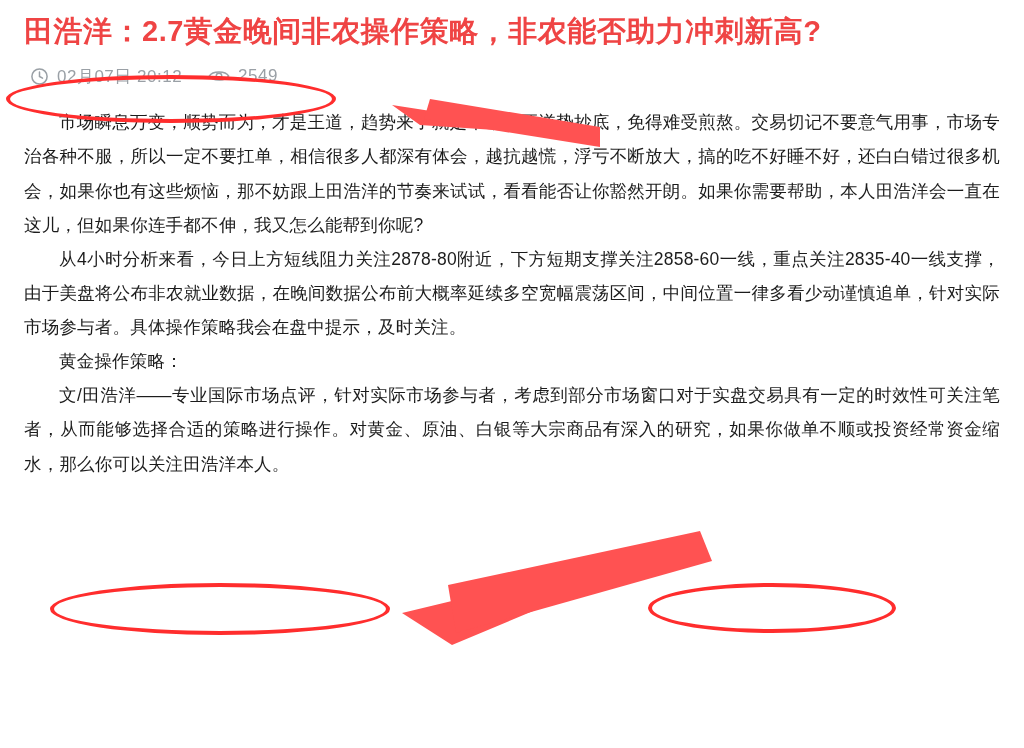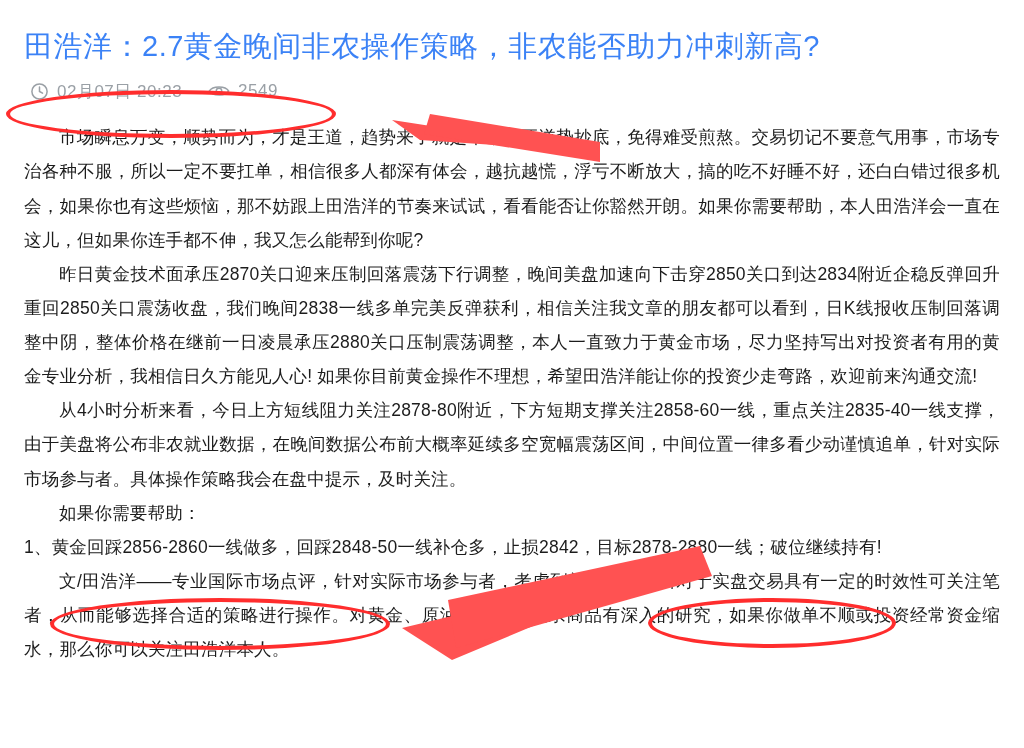--- a/index.html
+++ b/index.html
@@ -17,25 +17,25 @@
   }
   .page {
     position: relative;
     width: 1024px;
     height: 748px;
     box-sizing: border-box;
     padding: 0 14px;
   }
   .article-title {
     font-size: 29px;
-    font-weight: normal;
+    font-weight: bold;
     line-height: 1.25;
     letter-spacing: 0.5px;
-    color: #3b82f6;
-    margin: 28px 0 0 10px;
+    color: #ef4444;
+    margin: 13px 0 0 10px;
     white-space: nowrap;
   }
   .meta-row {
     display: flex;
     align-items: center;
     gap: 26px;
     margin: 14px 0 0 16px;
     color: #9aa0a6;
     font-size: 17px;
     height: 26px;
@@ -99,39 +99,37 @@
   <h1 class="article-title">田浩洋：2.7黄金晚间非农操作策略，非农能否助力冲刺新高?</h1>
 
   <div class="meta-row">
     <div class="meta-item">
       <span>
         <svg width="19" height="19" viewBox="0 0 20 20">
           <circle cx="10" cy="10" r="8" fill="none" stroke="#9aa0a6" stroke-width="1.6"></circle>
           <path d="M10 5.4 V10 L13.2 11.8" fill="none" stroke="#9aa0a6" stroke-width="1.6" stroke-linecap="round"></path>
         </svg>
       </span>
-      <span class="meta-text">02月07日 20:23</span>
+      <span class="meta-text">02月07日 20:12</span>
     </div>
     <div class="meta-item">
       <span>
         <svg width="22" height="16" viewBox="0 0 24 16">
           <path d="M1.5 8 C5 2.2, 19 2.2, 22.5 8 C19 13.8, 5 13.8, 1.5 8 Z" fill="none" stroke="#9aa0a6" stroke-width="1.6"></path>
           <circle cx="12" cy="8" r="3" fill="none" stroke="#9aa0a6" stroke-width="1.6"></circle>
         </svg>
       </span>
       <span class="meta-text">2549</span>
     </div>
   </div>
 
   <div class="body-text">
     <p class="para">市场瞬息万变，顺势而为，才是王道，趋势来了就是干，不要逆势抄底，免得难受煎熬。交易切记不要意气用事，市场专治各种不服，所以一定不要扛单，相信很多人都深有体会，越抗越慌，浮亏不断放大，搞的吃不好睡不好，还白白错过很多机会，如果你也有这些烦恼，那不妨跟上田浩洋的节奏来试试，看看能否让你豁然开朗。如果你需要帮助，本人田浩洋会一直在这儿，但如果你连手都不伸，我又怎么能帮到你呢?</p>
-    <p class="para">昨日黄金技术面承压2870关口迎来压制回落震荡下行调整，晚间美盘加速向下击穿2850关口到达2834附近企稳反弹回升重回2850关口震荡收盘，我们晚间2838一线多单完美反弹获利，相信关注我文章的朋友都可以看到，日K线报收压制回落调整中阴，整体价格在继前一日凌晨承压2880关口压制震荡调整，本人一直致力于黄金市场，尽力坚持写出对投资者有用的黄金专业分析，我相信日久方能见人心! 如果你目前黄金操作不理想，希望田浩洋能让你的投资少走弯路，欢迎前来沟通交流!</p>
     <p class="para">从4小时分析来看，今日上方短线阻力关注2878-80附近，下方短期支撑关注2858-60一线，重点关注2835-40一线支撑，由于美盘将公布非农就业数据，在晚间数据公布前大概率延续多空宽幅震荡区间，中间位置一律多看少动谨慎追单，针对实际市场参与者。具体操作策略我会在盘中提示，及时关注。</p>
-    <p class="para">如果你需要帮助：</p>
-    <p class="para no-indent">1、黄金回踩2856-2860一线做多，回踩2848-50一线补仓多，止损2842，目标2878-2880一线；破位继续持有!</p>
+    <p class="para">黄金操作策略：</p>
     <p class="para">文/田浩洋——专业国际市场点评，针对实际市场参与者，考虑到部分市场窗口对于实盘交易具有一定的时效性可关注笔者，从而能够选择合适的策略进行操作。对黄金、原油、白银等大宗商品有深入的研究，如果你做单不顺或投资经常资金缩水，那么你可以关注田浩洋本人。</p>
   </div>
 
   <div class="overlay">
     <div class="ellipse ell-meta"></div>
     <div class="ellipse ell-buy"></div>
     <div class="ellipse ell-target"></div>
 
     <svg width="1024" height="748" style="position:absolute;left:0;top:0;">
       <g>

